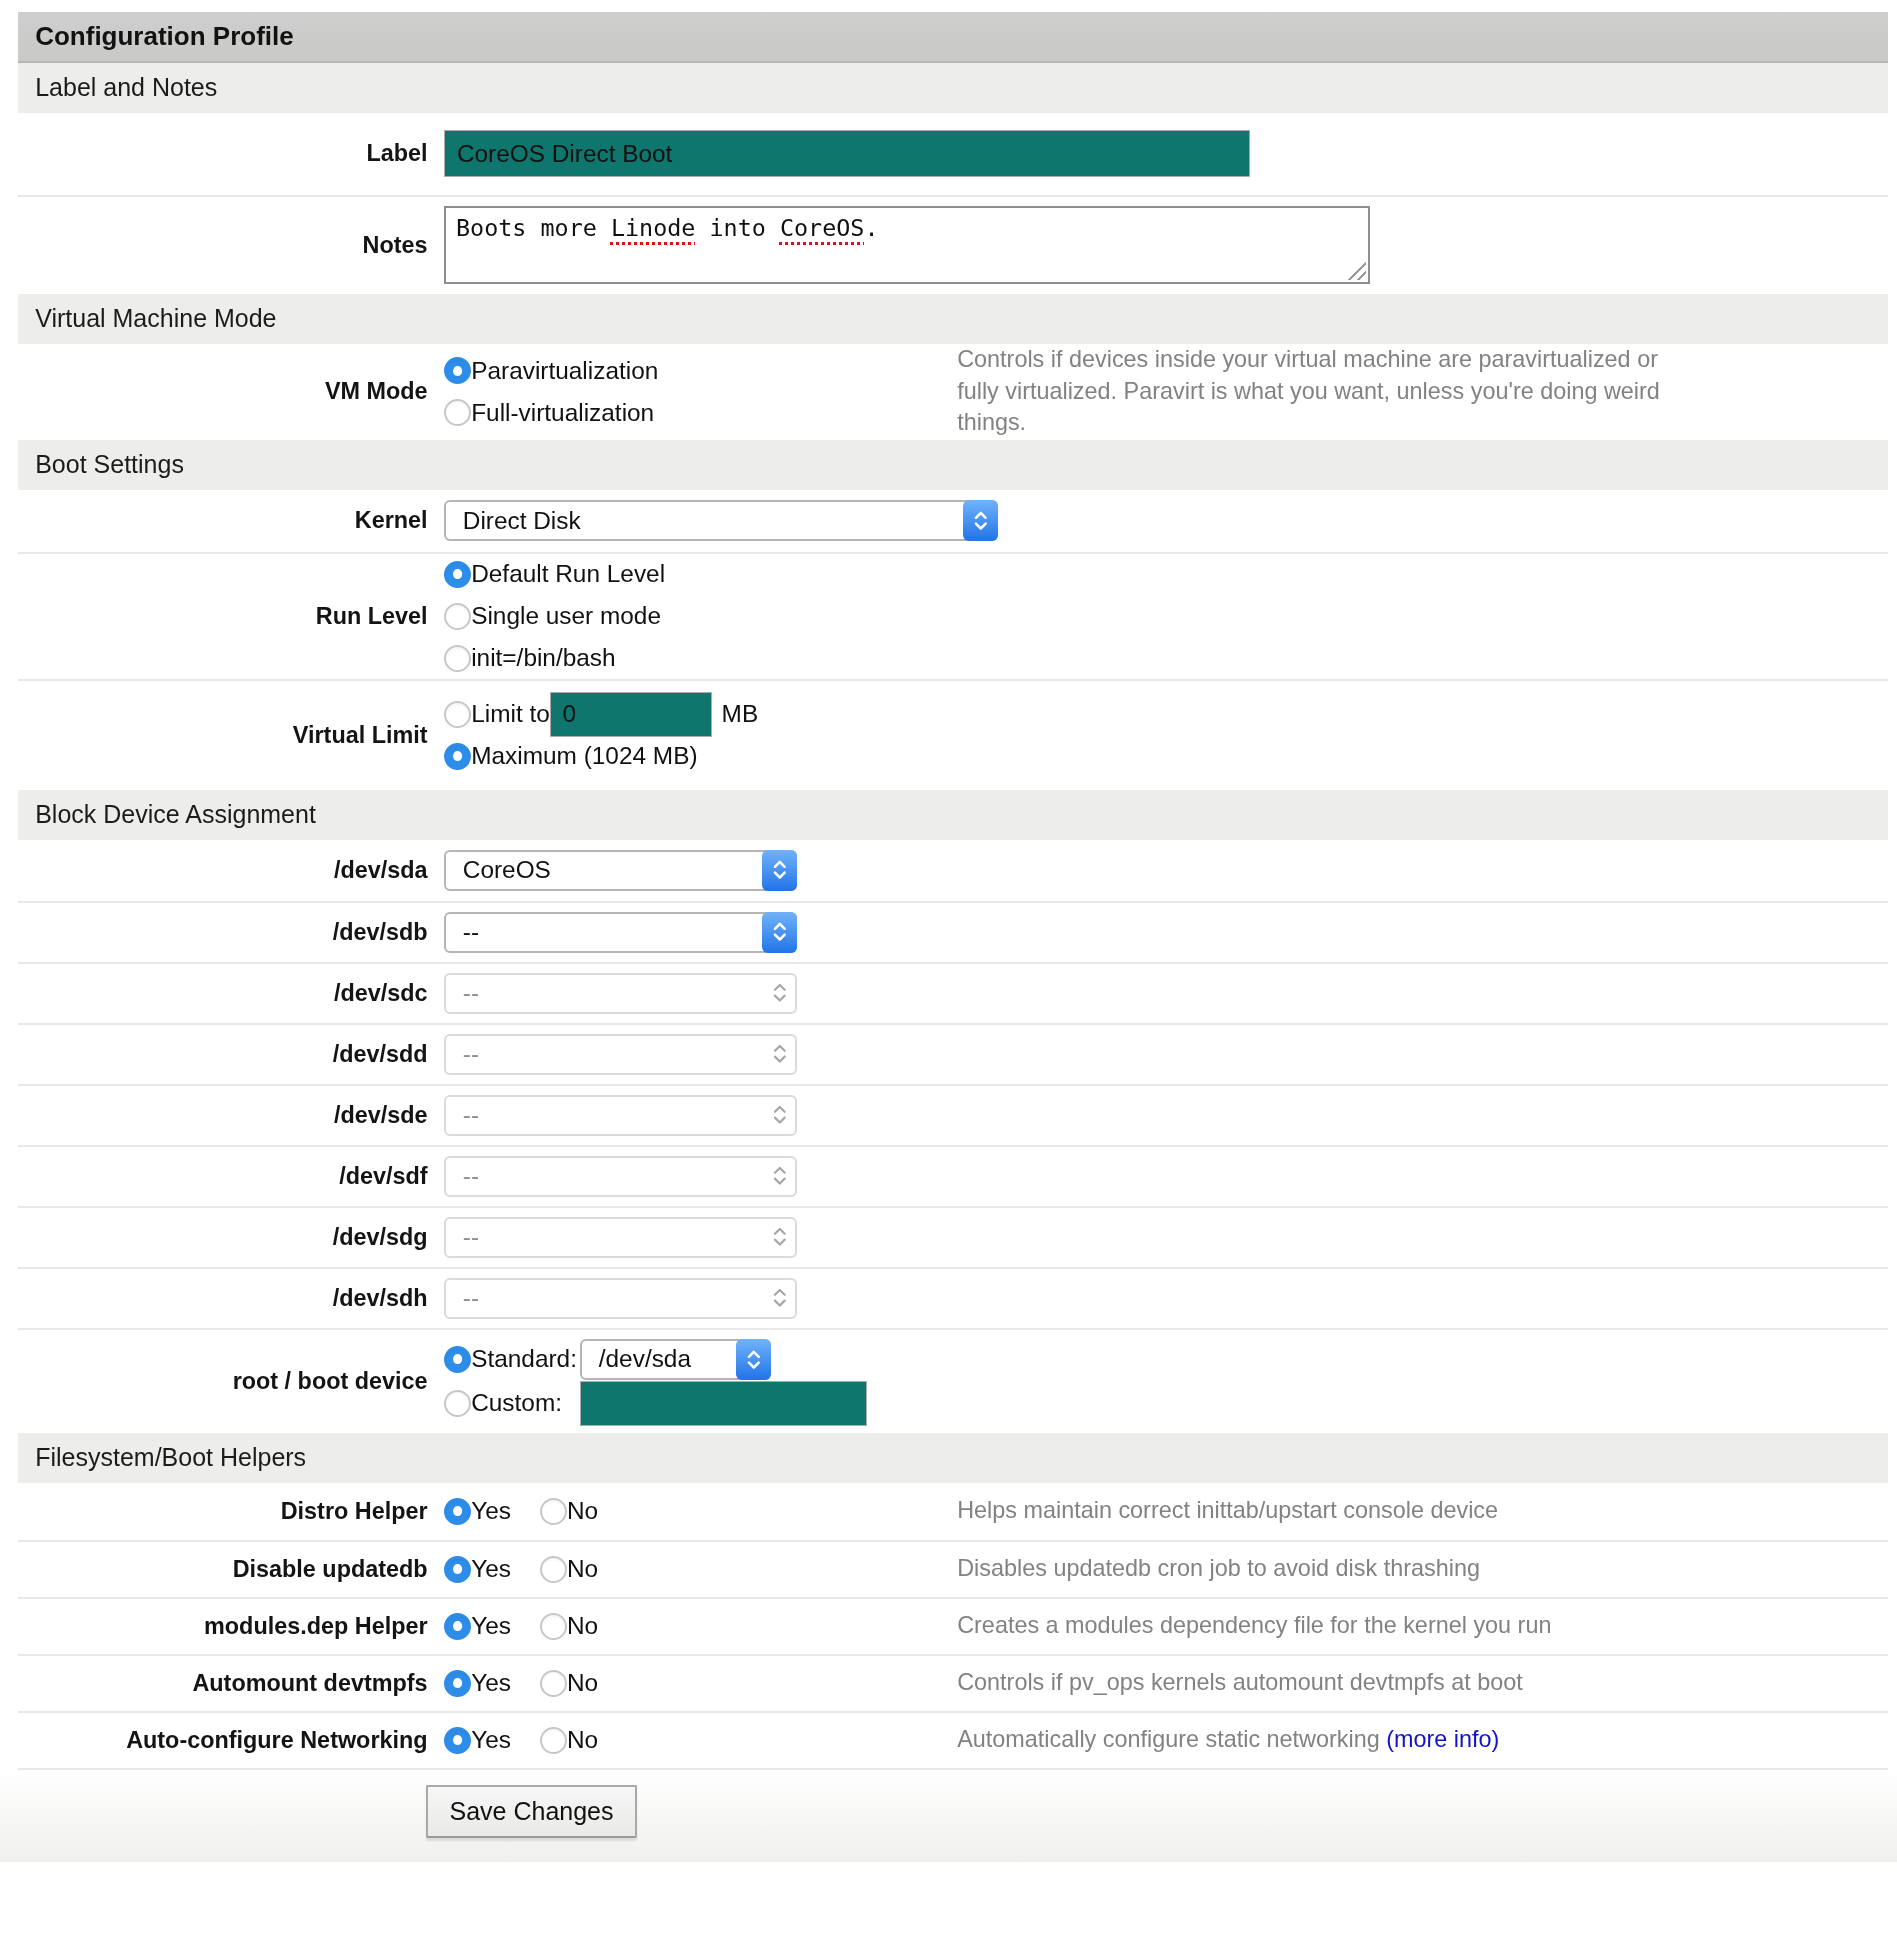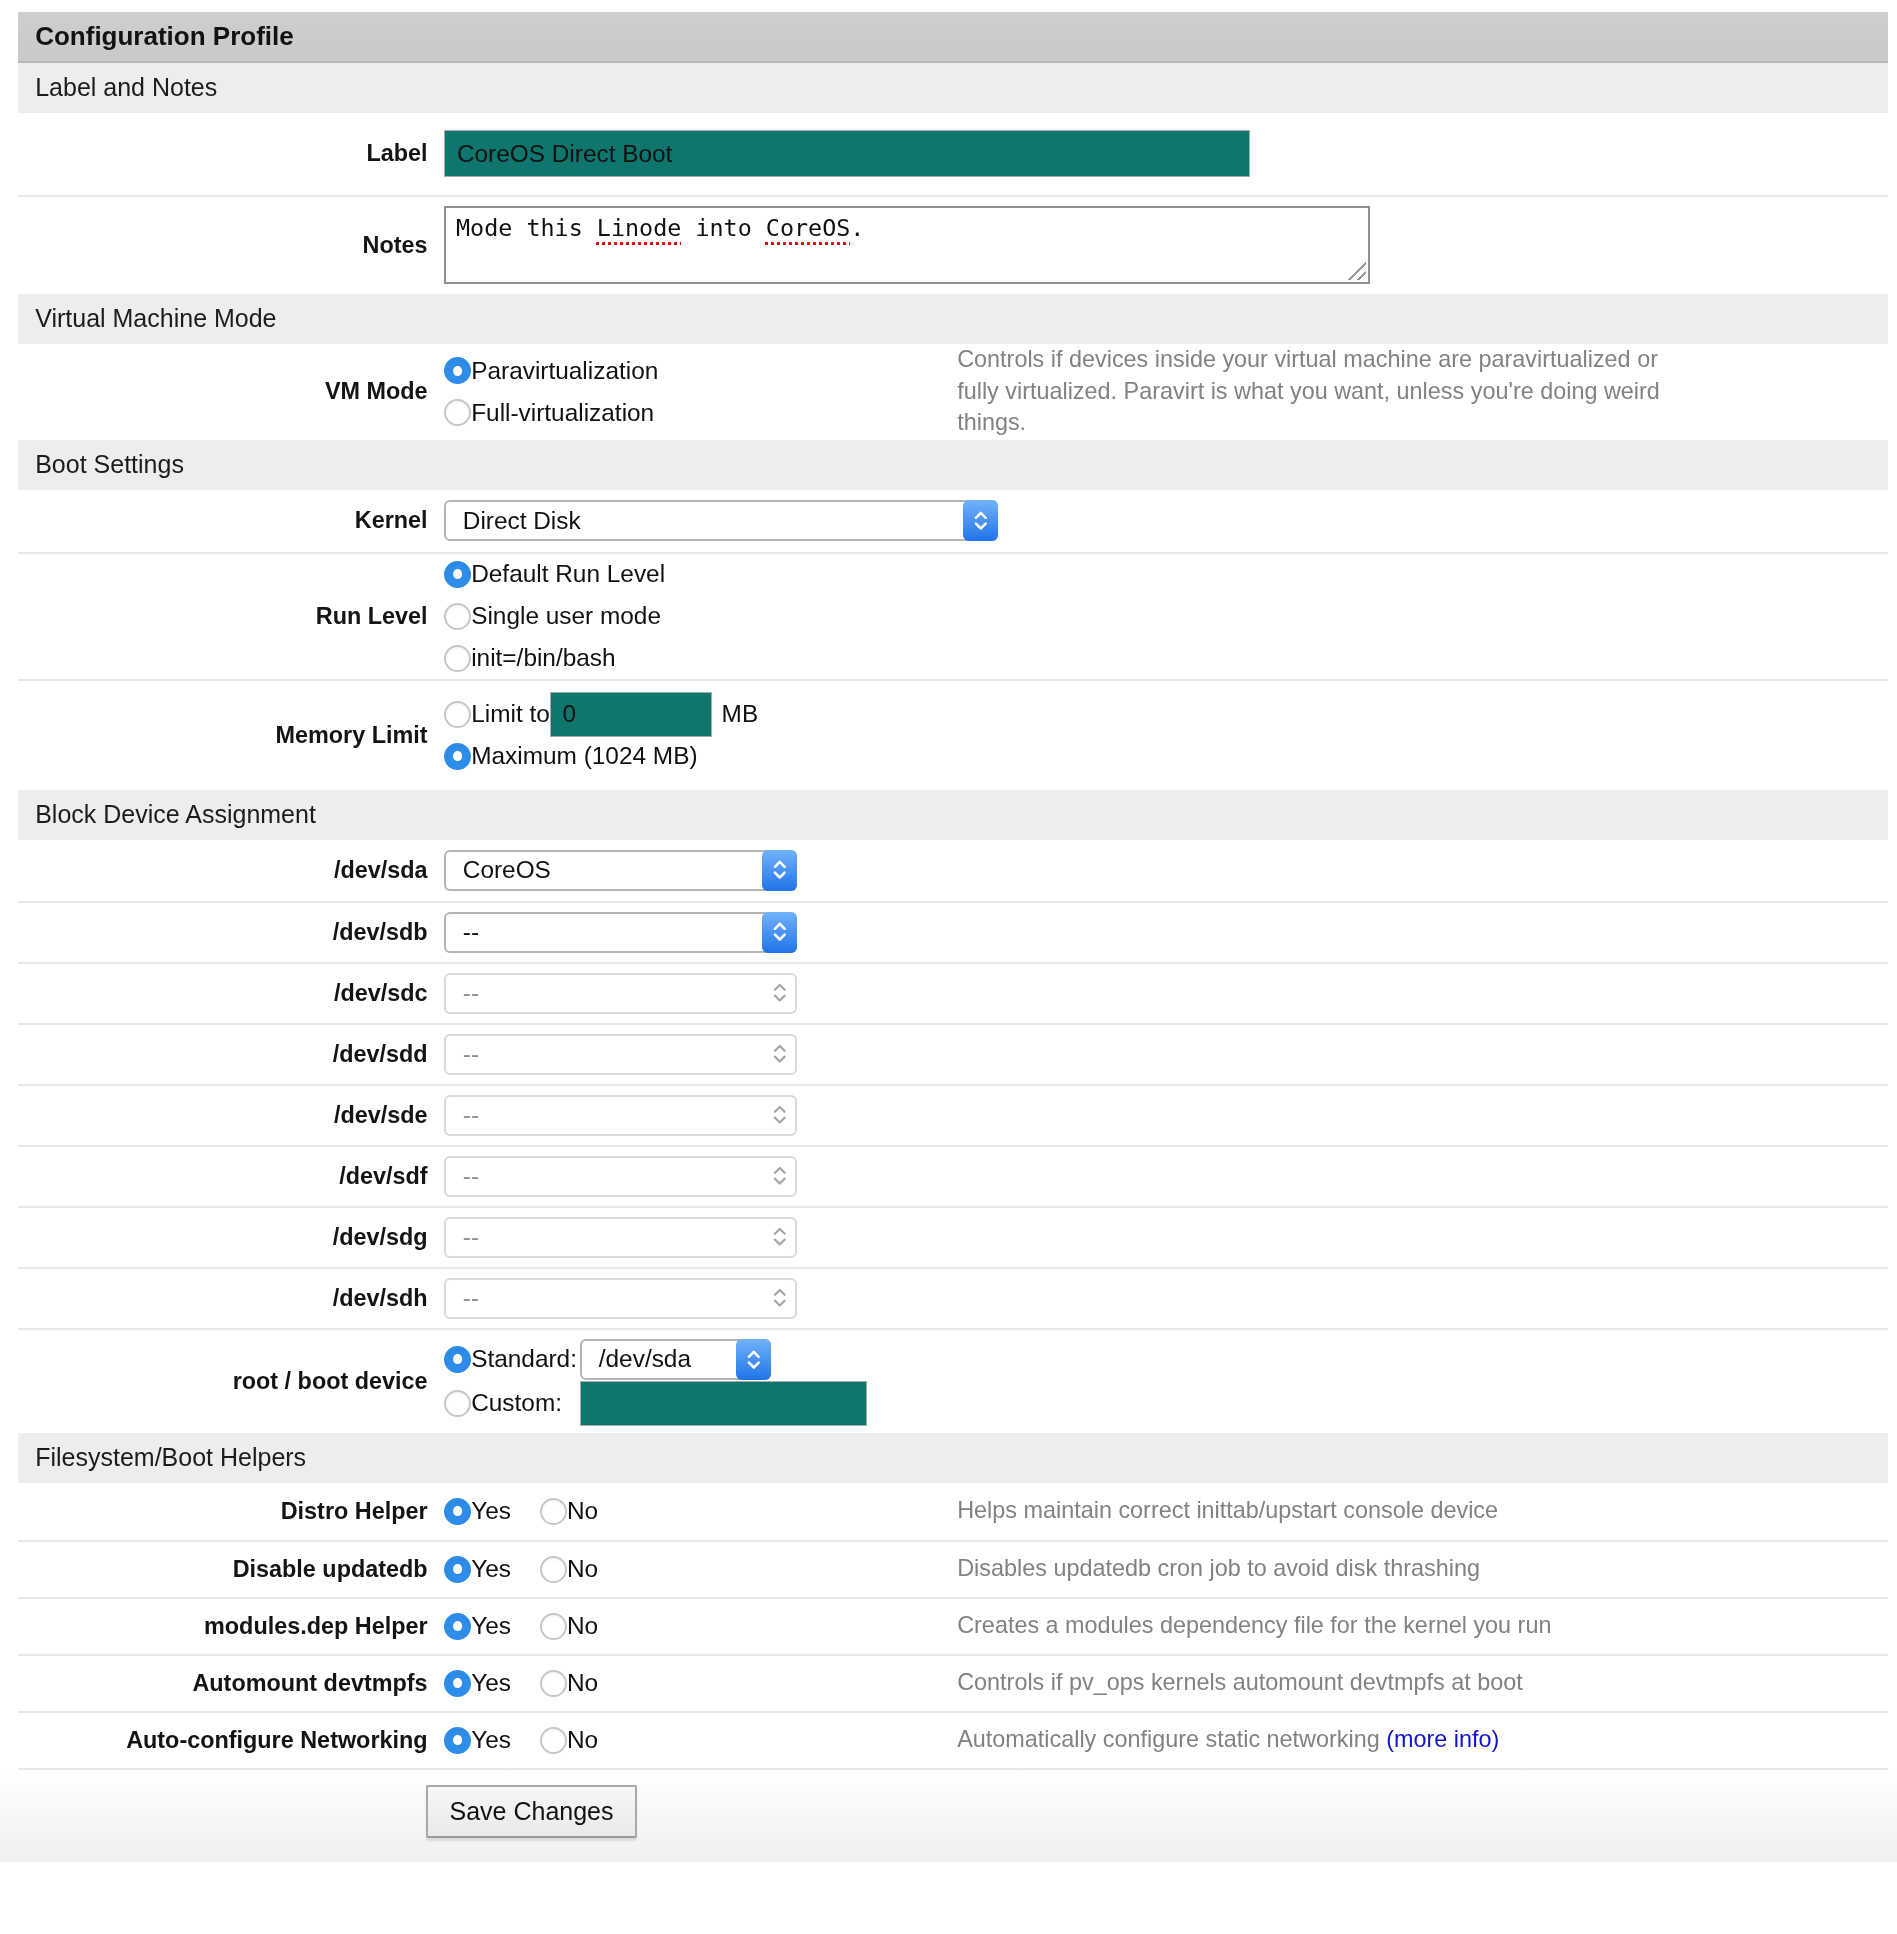--- a/index.html
+++ b/index.html
@@ -144,21 +144,21 @@
       <div class="row r-label">
         <div class="col-label">Label</div>
         <div class="col-field">
           <input class="ti" style="width: 806px;" value="CoreOS Direct Boot">
         </div>
       </div>
       <div class="row r-notes">
         <div class="col-label">Notes</div>
         <div class="col-field">
           <div class="notes-box">
-            <span>Mode this </span><span class="misspell">Linode</span><span> into </span><span class="misspell">CoreOS</span><span>.</span>
+            <span>Boots more </span><span class="misspell">Linode</span><span> into </span><span class="misspell">CoreOS</span><span>.</span>
             <span class="grip"></span>
           </div>
         </div>
       </div>
     </div>
 
     <div class="section-bar">
       <span>Virtual Machine Mode</span>
     </div>
     <div class="rowgroup">
@@ -208,21 +208,21 @@
             <span>Single user mode</span>
           </div>
           <div class="opt">
             <span class="radio"></span>
             <span>init=/bin/bash</span>
           </div>
         </div>
       </div>
 
       <div class="row r-memory">
-        <div class="col-label">Memory Limit</div>
+        <div class="col-label">Virtual Limit</div>
         <div class="col-field stack">
           <div class="opt">
             <span class="radio"></span>
             <span class="inline-lbl">Limit to</span>
             <input class="ti" style="width: 162px; height: 45px;" value="0">
             <span class="inline-lbl" style="margin-left:9.8px">MB</span>
           </div>
           <div class="opt">
             <span class="radio on"></span>
             <span>Maximum (1024 MB)</span>

